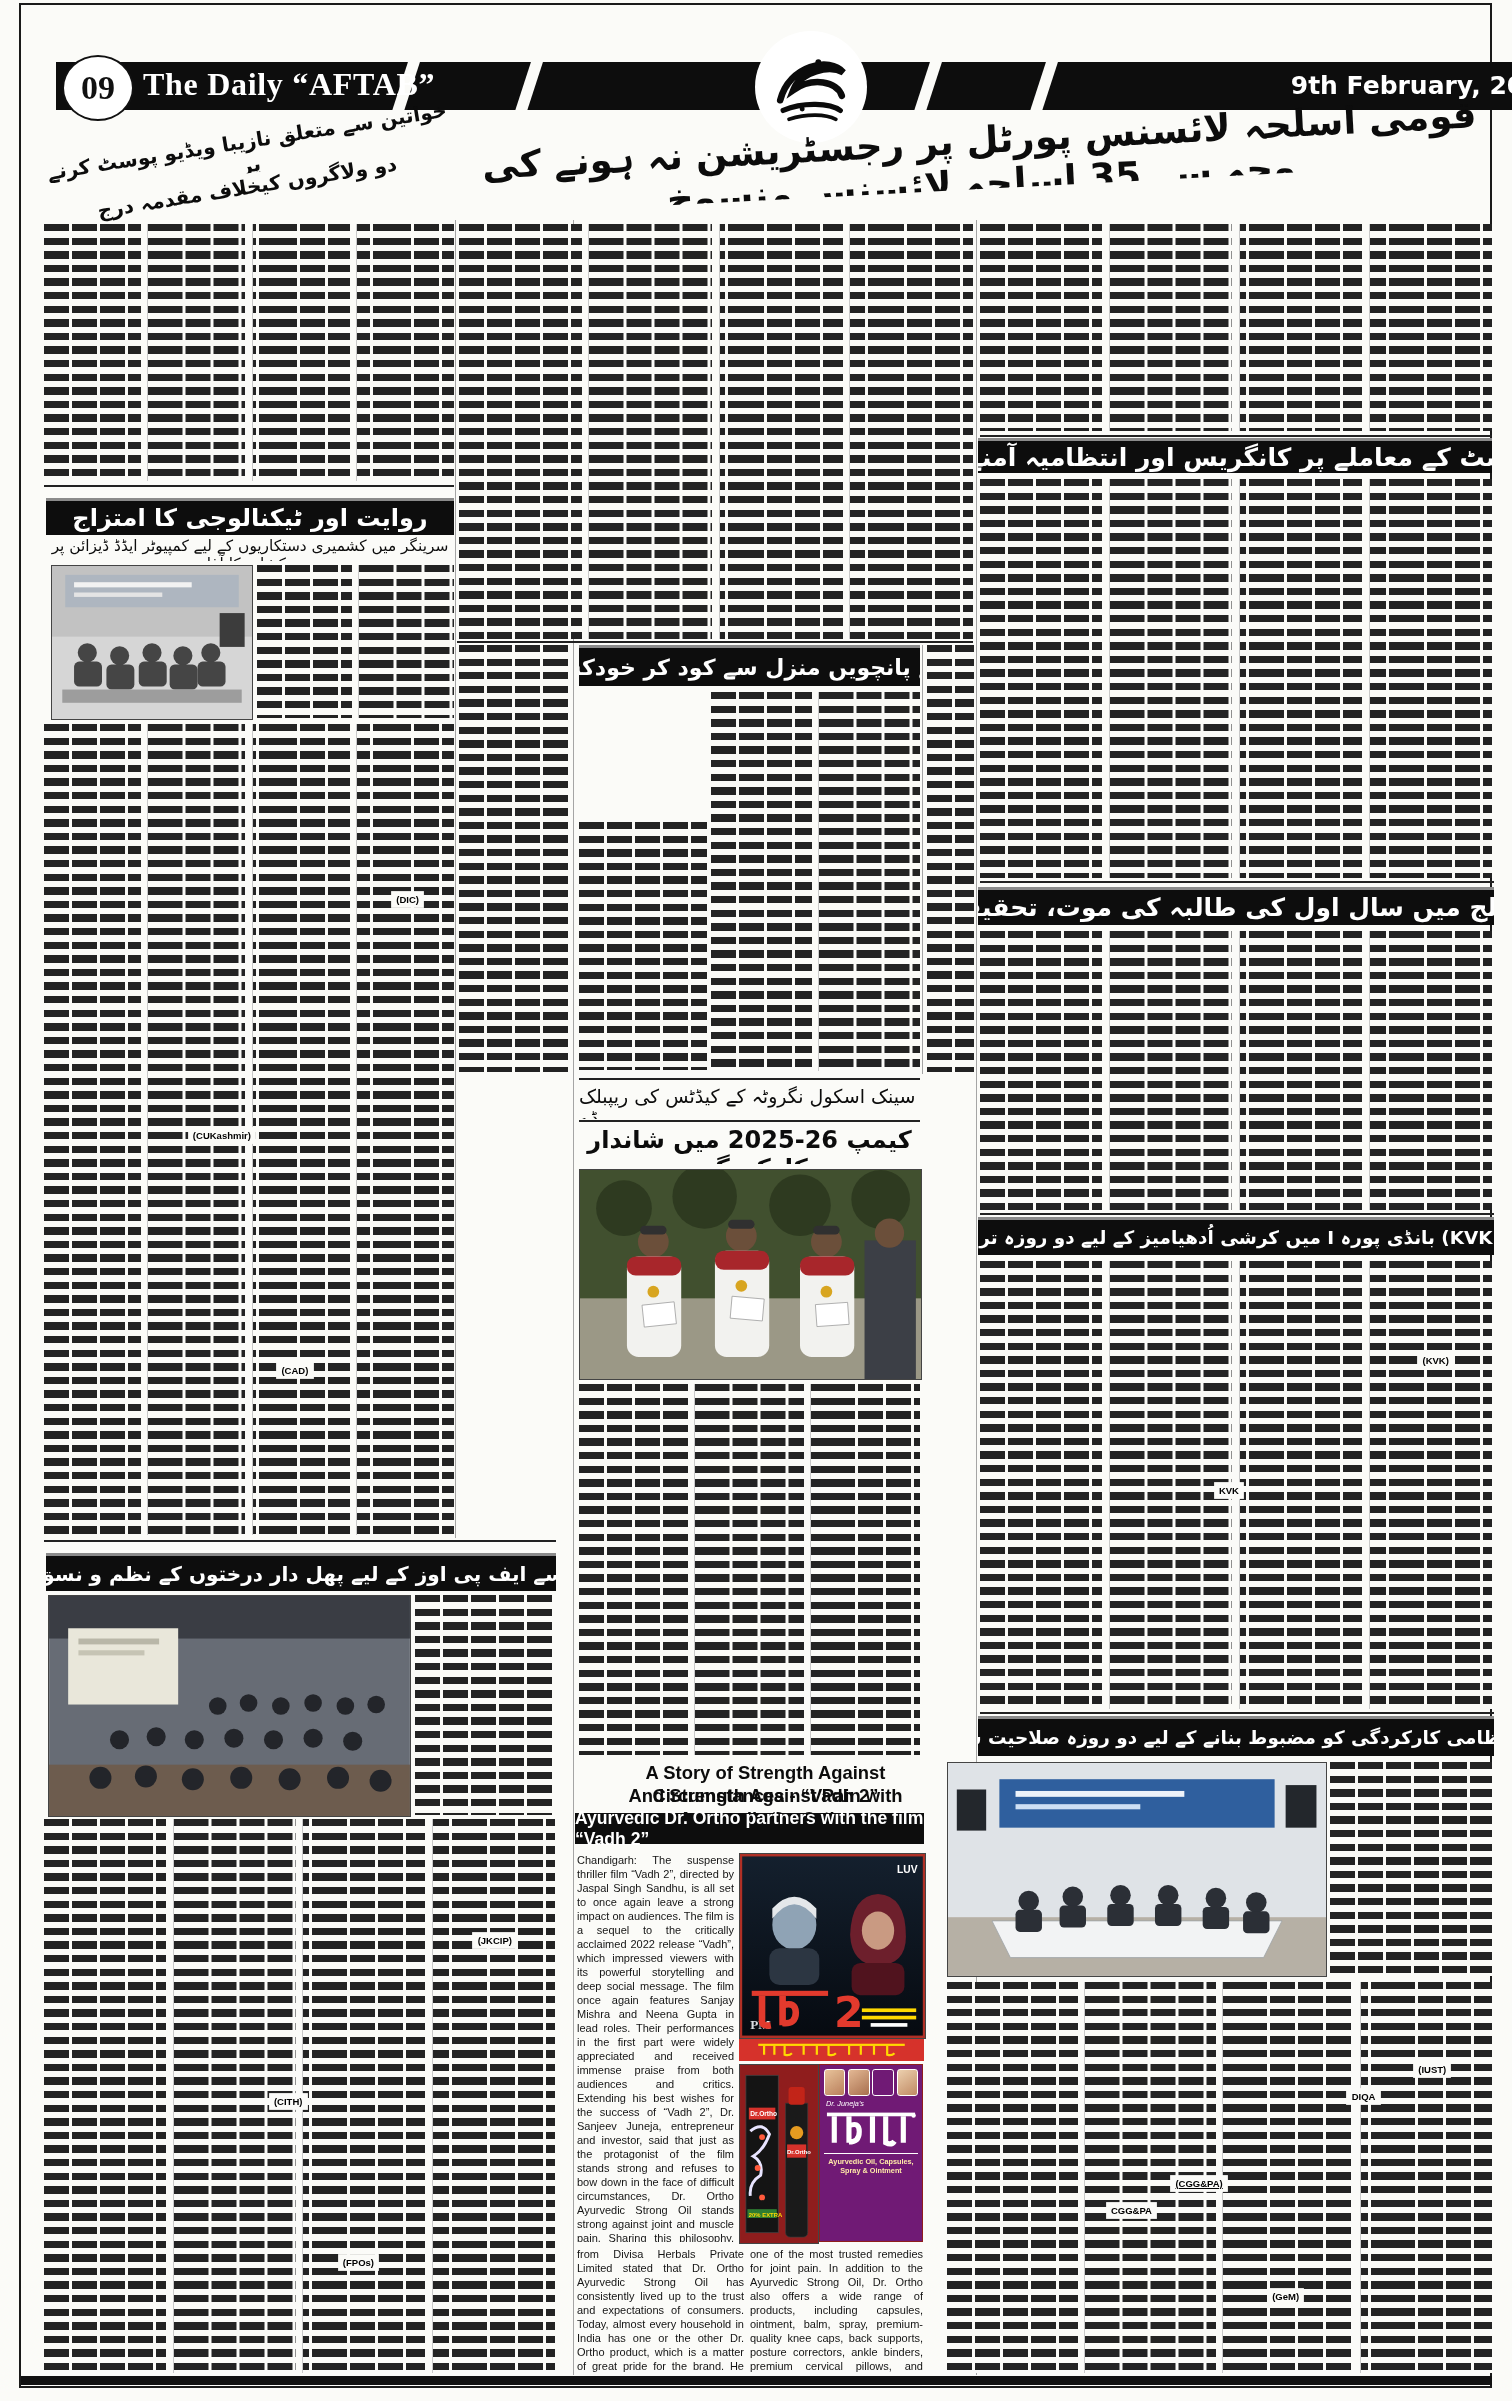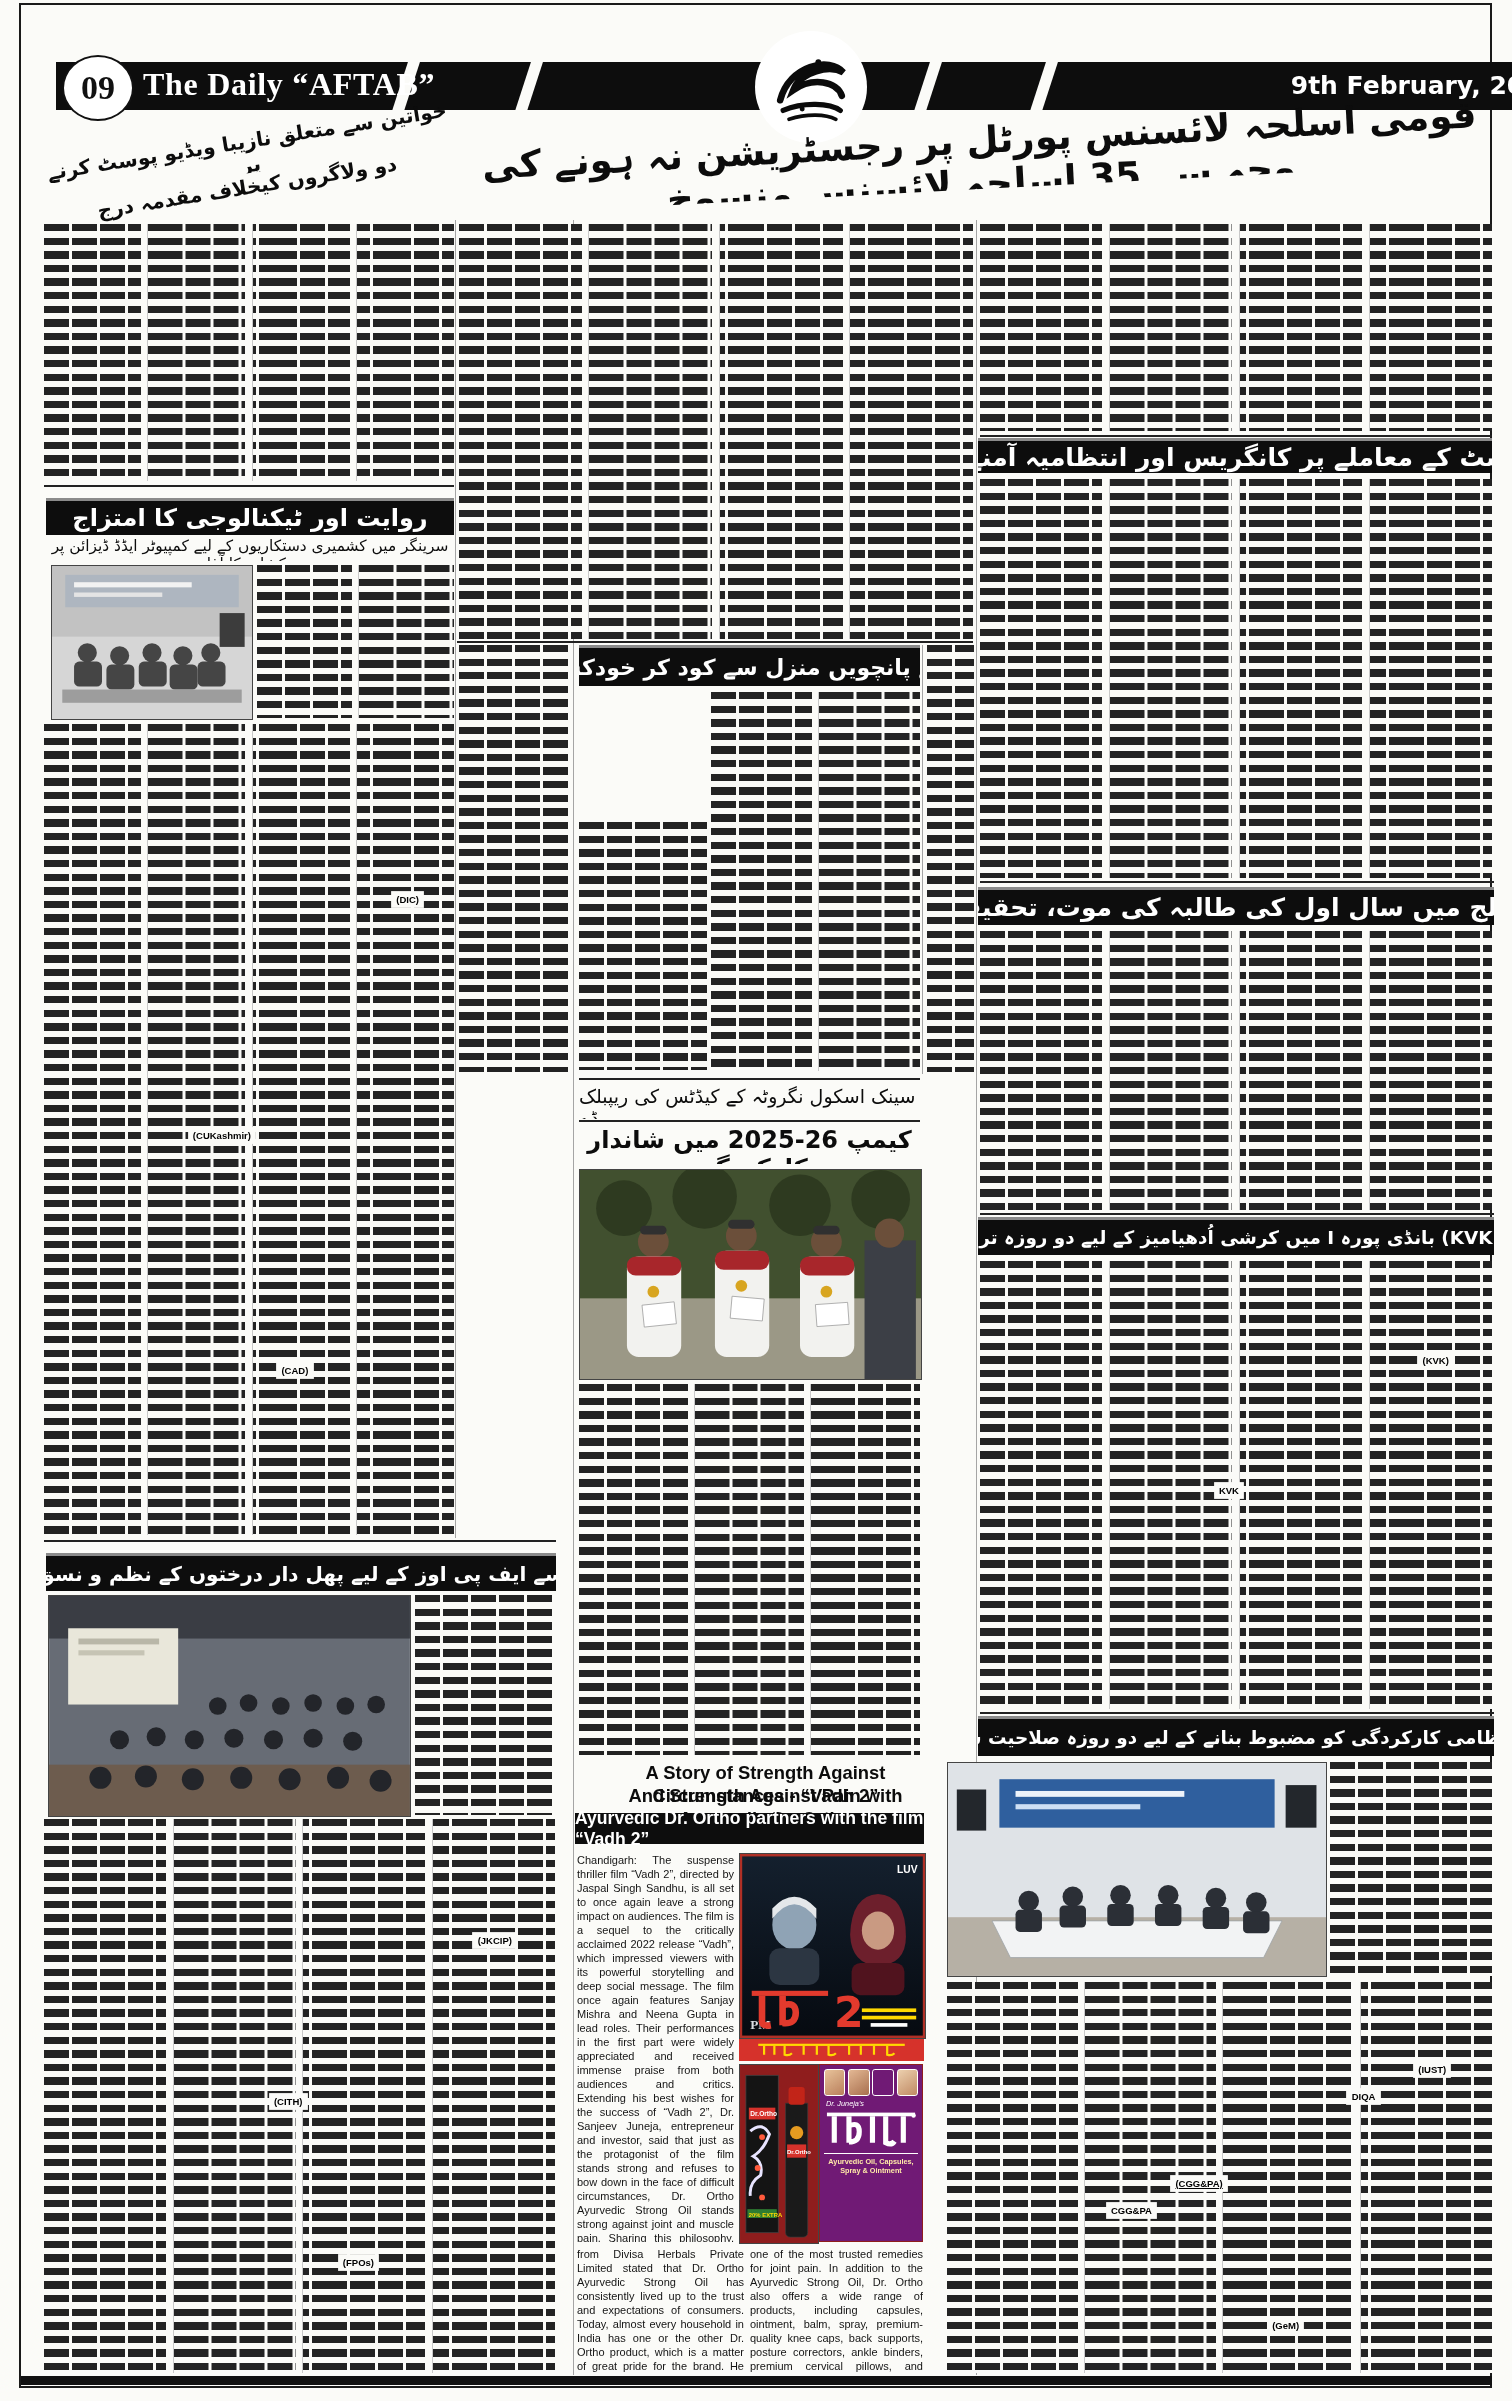--- a/index.html
+++ b/index.html
@@ -156,21 +156,21 @@
   <div class="abs band" style="left:1330px;top:1762px;width:162px;height:214px;">
       <div class="col sim" style="background-position: 0px 0px, 0px 0px;"></div>
     </div>
   <div class="abs band" style="left:947px;top:1982px;width:545px;height:391px;">
       <div class="col sim" style="background-position: 0px 0px, 0px 0px;"></div>
       <div class="col sim" style="background-position: 9.5px 0px, 0px 0px;"></div>
       <div class="col sim" style="background-position: 19px 0px, 0px 0px;"></div>
       <div class="col sim" style="background-position: 29px 0px, 0px 0px;"></div>
       <span class="chip" style="top: 21%; right: 8%;">(IUST)</span>
       <span class="chip" style="top: 50%; right: 49%; text-decoration: underline;">(CGG&amp;PA)</span>
-      <span class="chip" style="top: 79%; right: 35%; margin-top: 29px;">(GeM)</span>
+      <span class="chip" style="top: 79%; right: 35%;">(GeM)</span>
       <span class="chip" style="top: 28%; right: 21%;">DIQA</span>
       <span class="chip" style="top: 57%; right: 62%;">CGG&amp;PA</span>
     </div>
 
   <div class="abs band" style="left:44px;top:224px;width:410px;height:257px;">
       <div class="col sim" style="background-position: 0px 0px, 0px 0px;"></div>
       <div class="col sim" style="background-position: 9.5px 0px, 0px 0px;"></div>
       <div class="col sim" style="background-position: 19px 0px, 0px 0px;"></div>
       <div class="col sim" style="background-position: 29px 0px, 0px 0px;"></div>
     </div>

